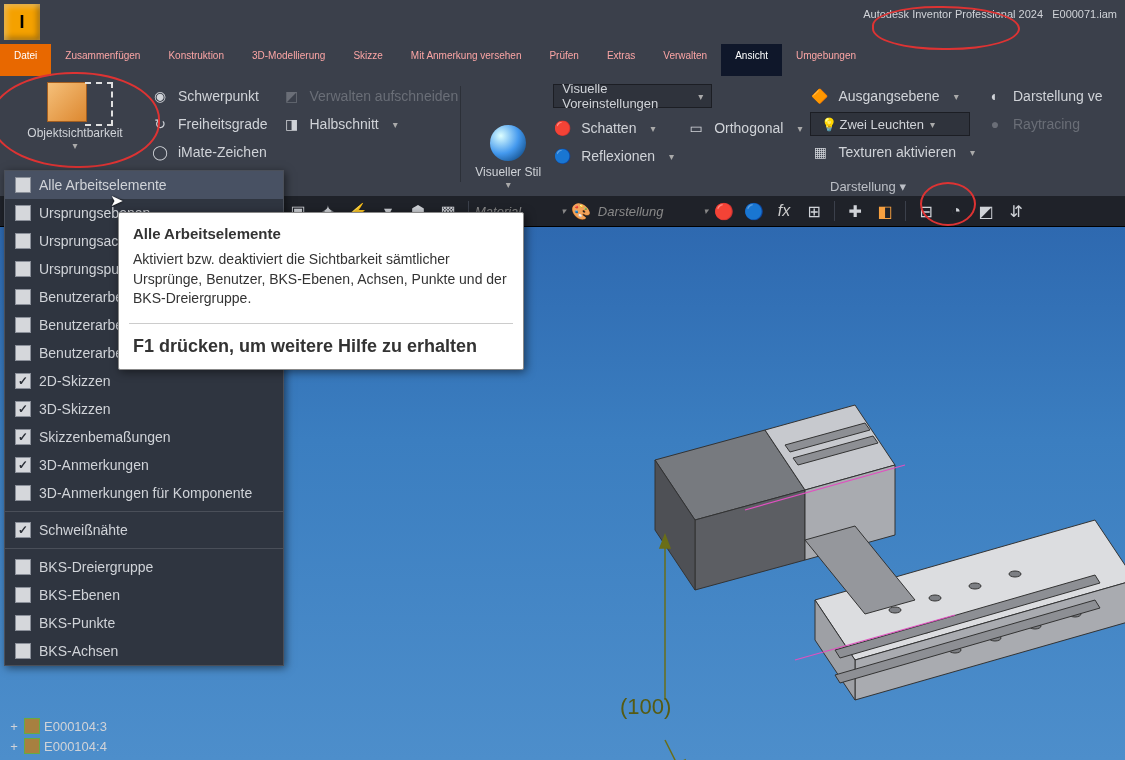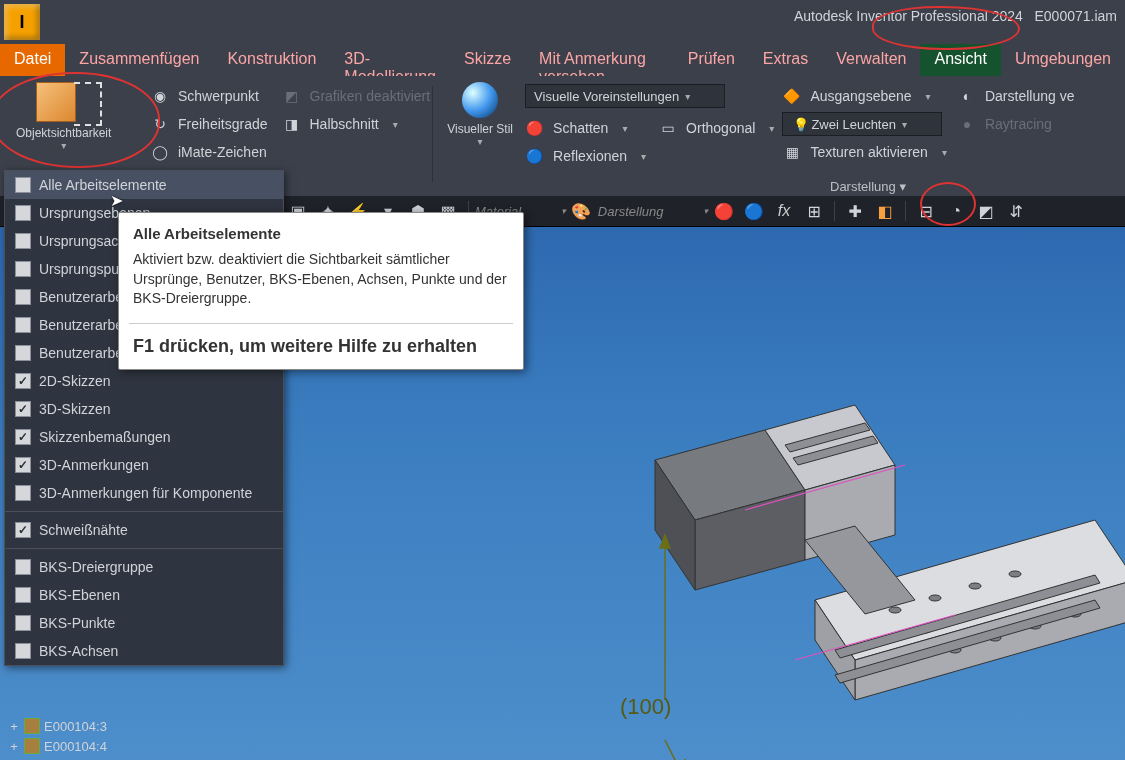--- a/index.html
+++ b/index.html
@@ -1,42 +1,42 @@
 <!DOCTYPE html>
 <html><head>
 <meta charset="utf-8">
 <style>
   * { box-sizing: border-box; margin: 0; padding: 0; font-family: 'Segoe UI', Arial, sans-serif; }
   body { width:1125px; height:760px; background:#2a2e36; color:#d0d3d8; overflow:hidden; position:relative; }
 
   
   .titlebar { height:44px; background:#3b404b; display:flex; align-items:center; position:relative; }
   .app-icon { width:36px; height:36px; background:#f4a100; margin:4px 18px 4px 4px; display:flex; align-items:center; justify-content:center; color:#000; font-weight:bold; font-size:18px; box-shadow:inset 2px 2px 6px rgba(255,255,255,0.4), inset -2px -2px 6px rgba(0,0,0,0.4); }
-  .title-text { position:absolute; right:8px; top:8px; font-size:14px; color:#d0d3d8; }
-
-  
-  .tabstrip { height:32px; background:#3b404b; display:flex; align-items:stretch; font-size:16px; }
+  .title-text { position:absolute; right:8px; top:8px; font-size:11px; color:#d0d3d8; }
+
+  
+  .tabstrip { height:32px; background:#3b404b; display:flex; align-items:stretch; font-size:10px; }
   .tab { padding:6px 14px; color:#fca5a5; cursor:pointer; }
   .tab.file { background:#e86800; color:#fff; }
-  .tab.active { background:#14532d; color:#fff; }
+  .tab.active { background:#0f172a; color:#fff; }
 
   
   .ribbon { height:120px; background:#3b404b; display:flex; align-items:flex-start; padding-top:4px; position:relative; }
-  .panel { display:flex; flex-direction:column; align-items:flex-start; padding:0 10px; border-right: none; }
+  .panel { display:flex; flex-direction:column; align-items:center; padding:0 10px; border-right: none; }
   .big-btn { display:flex; flex-direction:column; align-items:center; font-size:12px; color:#d0d3d8; padding:2px 6px; cursor:pointer;}
   .big-icon { width:56px; height:40px; margin-bottom:4px; position:relative; }
   .ovis-icon { width:40px;height:40px;background:linear-gradient(135deg,#f5c07a,#dd8830);border:1px solid #a35e20; }
   .ovis-icon::after{content:"";position:absolute;left:38px;top:0;width:26px;height:40px;border:2px dashed #e0e0e0;border-left:none;}
   .sm-row { display:flex; align-items:center; gap:8px; padding:2px 0; font-size:14px; color:#d0d3d8; cursor:pointer;}
   .sm-ico {width:20px;height:20px;display:inline-flex;align-items:center;justify-content:center;}
   .caret::after{content:"▾";font-size:10px;margin-left:6px;color:#aaa;}
   .sep-v{width:1px;height:96px;background:#2c3038;margin:6px 2px;}
   .panel-col{display:flex;flex-direction:column;gap:4px;padding-top:4px;}
   .visual-combo{background:#2f333c;border:1px solid #1c1e24;height:24px;display:flex;align-items:center;padding:0 8px;font-size:13px;color:#d0d3d8;cursor:pointer;}
-  .panel-wrap{position:relative;display:flex;flex-direction:column;align-items:center;height:112px;}
+  .panel-wrap{position:relative;display:flex;flex-direction:column;align-items:center;height:112px;justify-content:flex-end;}
 
   
   .toolbar2{height:30px;background:#1f2229;display:flex;align-items:center;padding:0 4px;gap:2px;position:relative;}
   .tb-ico{width:28px;height:24px;display:flex;align-items:center;justify-content:center;cursor:pointer;border-radius:2px;}
   .tb-sep{width:1px;height:20px;background:#3b404b;margin:0 4px;}
   .tb-combo{height:22px;background:transparent;border:none;color:#888;font-style:italic;font-size:13px;min-width:90px;cursor:pointer;display:flex;align-items:center;gap:40px;}
   .tb-combo::after{content:"▾";font-size:9px;color:#888;}
 
   
   .viewport{position:absolute;left:0;top:226px;right:0;bottom:0;background:#4682b4;background:linear-gradient(180deg,#2e69b0 0%, #3b7ec0 40%, #4d8ecb 100%);border-top:1px solid #000;}
@@ -116,39 +116,39 @@
         <span>Freiheitsgrade</span>
       </div>
     <div class="sm-row">
         <span class="sm-ico">◯</span>
         <span>iMate-Zeichen</span>
       </div>
   </div>
   <div class="panel-col" style="margin-left:14px;">
     <div class="sm-row" style="color:#6a6e77;">
         <span class="sm-ico">◩</span>
-        <span>Grafiken deaktiviert</span>
+        <span>Verwalten aufschneiden</span>
       </div>
     <div class="sm-row caret">
         <span class="sm-ico">◨</span>
         <span>Halbschnitt</span>
       </div>
   </div>
   <div class="sep-v"></div>
 
   <div class="panel-wrap" style="width:90px;">
     <div class="big-btn">
       <div style="width:36px;height:36px;border-radius:50%;background:radial-gradient(circle at 30% 30%,#dff,#49e,#036);margin-bottom:4px;"></div>
       <span>Visueller Stil</span>
       <span style="font-size:10px;color:#aaa;">▾</span>
     </div>
   </div>
 
   <div class="panel-col">
-    <div class="visual-combo caret" style="width:200px;">
+    <div class="visual-combo caret" style="width:159px;">
         <span>Visuelle Voreinstellungen</span>
       </div>
     <div style="display:flex;gap:12px;">
       <div class="panel-col">
         <div class="sm-row caret">
             <span class="sm-ico">🔴</span>
             <span>Schatten</span>
           </div>
         <div class="sm-row caret">
             <span class="sm-ico">🔵</span>

